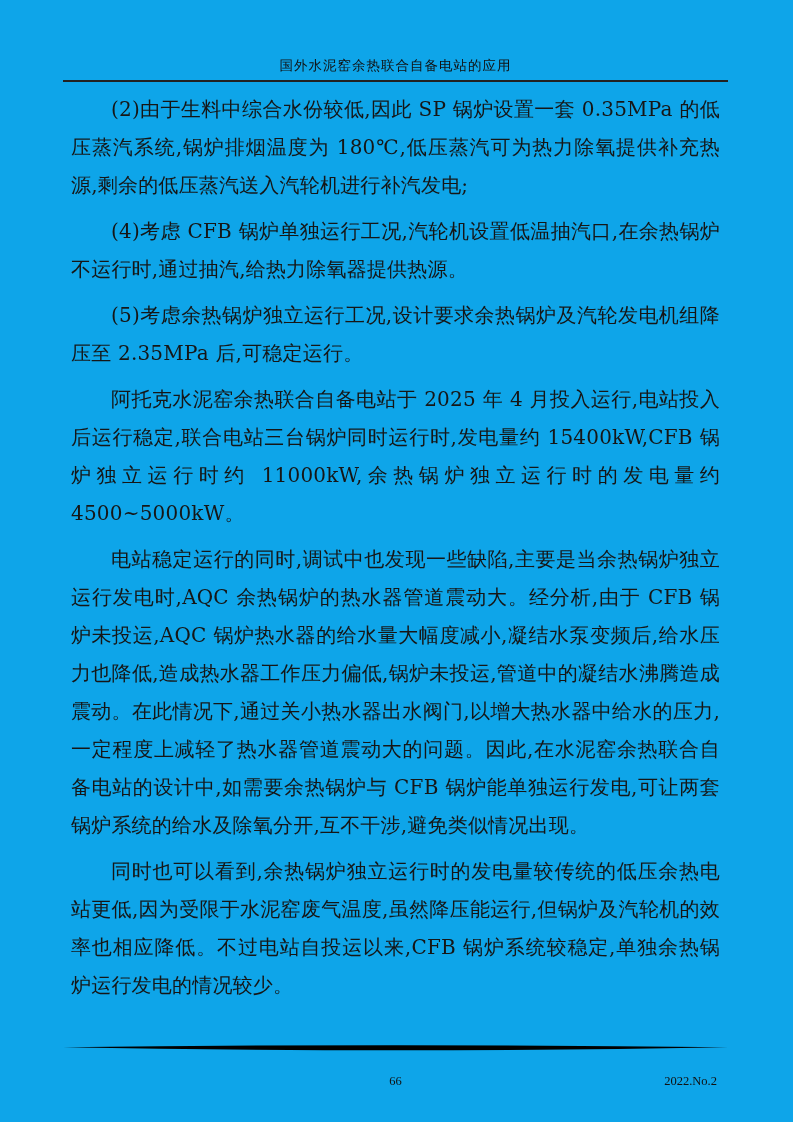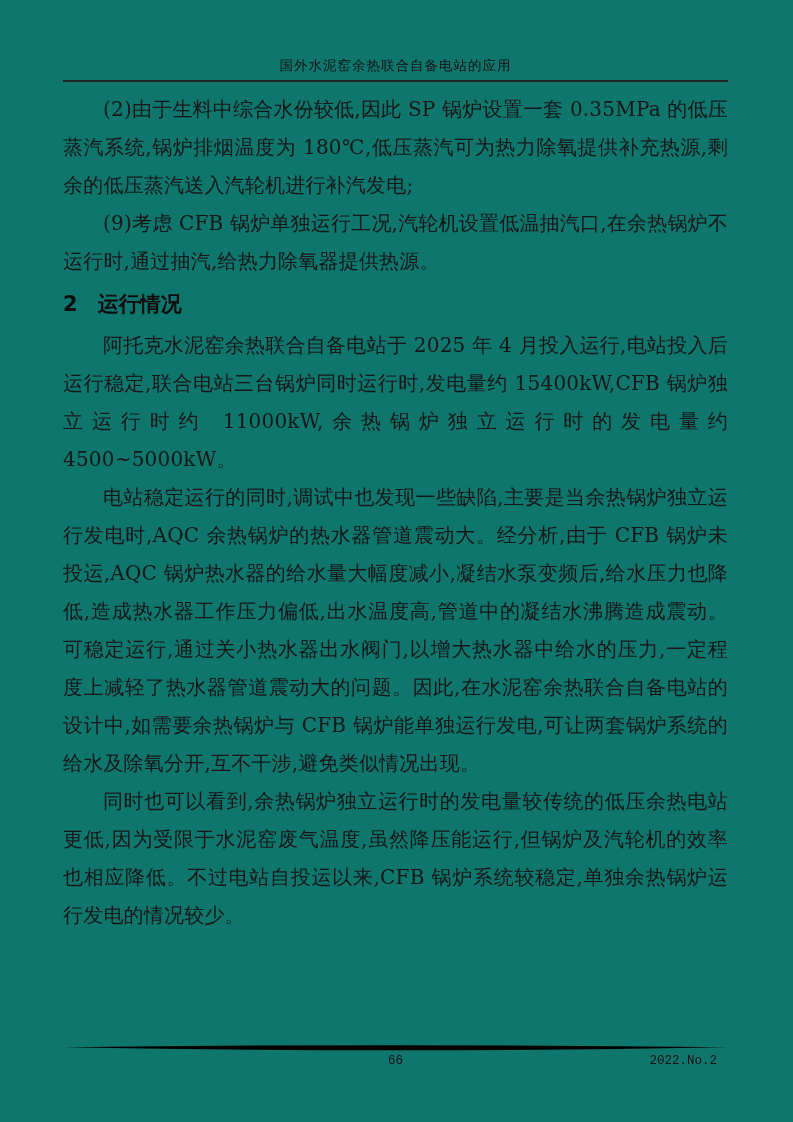--- a/index.html
+++ b/index.html
@@ -4,21 +4,21 @@
 <style>
   html, body {
     margin: 0;
     padding: 0;
     background: #ffffff;
   }
   .page {
     position: relative;
     width: 793px;
     height: 1122px;
-    background: #0f766e;
+    background: #0ea5e9;
     overflow: hidden;
     font-family: "DejaVu Serif", "Liberation Serif", serif;
     color: #161616;
   }
   .content {
     position: absolute;
     left: 63px;
     top: 0;
     width: 665px;
   }
@@ -34,21 +34,21 @@
   .header-rule {
     margin-top: 5px;
     border: 0;
     border-top: 2px solid #222222;
     height: 0;
   }
   .body-text {
     margin-top: 6px;
   }
   .body-text p {
-    margin: 0;
+    margin: 8px;
     font-size: 20px;
     line-height: 38px;
     text-align: justify;
     text-align-last: left;
     text-indent: 2em;
     letter-spacing: 0.2px;
   }
   .section-heading {
     margin: 9px 0 7px 0;
     font-family: "DejaVu Sans", "Liberation Sans", sans-serif;
@@ -69,23 +69,24 @@
   }
   .footer-bar {
     display: block;
     width: 665px;
     height: 9px;
   }
   .footer-row {
     position: relative;
     width: 100%;
     height: 18px;
-    font-family: Liberation Mono, monospace;
+    font-family: Liberation Serif, serif;
     font-size: 12.5px;
     color: #111111;
+    margin-top: 20px;
   }
   .page-number {
     position: absolute;
     left: 0;
     right: 0;
     text-align: center;
     top: 1px;
   }
   .issue-number {
     position: absolute;
@@ -98,28 +99,26 @@
 
 <div class="page">
   <div class="content">
 
     <div class="header-title">国外水泥窑余热联合自备电站的应用</div>
 
     <hr class="header-rule">
 
     <div class="body-text">
       <p>(2)由于生料中综合水份较低,因此 SP 锅炉设置一套 0.35MPa 的低压蒸汽系统,锅炉排烟温度为 180℃,低压蒸汽可为热力除氧提供补充热源,剩余的低压蒸汽送入汽轮机进行补汽发电;</p>
-      <p>(9)考虑 CFB 锅炉单独运行工况,汽轮机设置低温抽汽口,在余热锅炉不运行时,通过抽汽,给热力除氧器提供热源。</p>
+      <p>(4)考虑 CFB 锅炉单独运行工况,汽轮机设置低温抽汽口,在余热锅炉不运行时,通过抽汽,给热力除氧器提供热源。</p>
+      <p>(5)考虑余热锅炉独立运行工况,设计要求余热锅炉及汽轮发电机组降压至 2.35MPa 后,可稳定运行。</p>
 
-      <h2 class="section-heading">
-        <span class="sec-num">2</span><span>运行情况</span>
-      </h2>
 
       <p>阿托克水泥窑余热联合自备电站于 2025 年 4 月投入运行,电站投入后运行稳定,联合电站三台锅炉同时运行时,发电量约 15400kW,CFB 锅炉独立运行时约 11000kW,余热锅炉独立运行时的发电量约 4500~5000kW。</p>
-      <p>电站稳定运行的同时,调试中也发现一些缺陷,主要是当余热锅炉独立运行发电时,AQC 余热锅炉的热水器管道震动大。经分析,由于 CFB 锅炉未投运,AQC 锅炉热水器的给水量大幅度减小,凝结水泵变频后,给水压力也降低,造成热水器工作压力偏低,出水温度高,管道中的凝结水沸腾造成震动。可稳定运行,通过关小热水器出水阀门,以增大热水器中给水的压力,一定程度上减轻了热水器管道震动大的问题。因此,在水泥窑余热联合自备电站的设计中,如需要余热锅炉与 CFB 锅炉能单独运行发电,可让两套锅炉系统的给水及除氧分开,互不干涉,避免类似情况出现。</p>
+      <p>电站稳定运行的同时,调试中也发现一些缺陷,主要是当余热锅炉独立运行发电时,AQC 余热锅炉的热水器管道震动大。经分析,由于 CFB 锅炉未投运,AQC 锅炉热水器的给水量大幅度减小,凝结水泵变频后,给水压力也降低,造成热水器工作压力偏低,锅炉未投运,管道中的凝结水沸腾造成震动。在此情况下,通过关小热水器出水阀门,以增大热水器中给水的压力,一定程度上减轻了热水器管道震动大的问题。因此,在水泥窑余热联合自备电站的设计中,如需要余热锅炉与 CFB 锅炉能单独运行发电,可让两套锅炉系统的给水及除氧分开,互不干涉,避免类似情况出现。</p>
       <p>同时也可以看到,余热锅炉独立运行时的发电量较传统的低压余热电站更低,因为受限于水泥窑废气温度,虽然降压能运行,但锅炉及汽轮机的效率也相应降低。不过电站自投运以来,CFB 锅炉系统较稳定,单独余热锅炉运行发电的情况较少。</p>
     </div>
   </div>
 
   <div class="footer">
     <svg class="footer-bar" viewBox="0 0 665 9" preserveAspectRatio="none" xmlns="http://www.w3.org/2000/svg">
       <path d="M 0,3.2 Q 332,-0.8 665,3.2 Q 332,9.5 0,3.2 Z" fill="#000000"></path>
     </svg>
     <div class="footer-row">
       <span class="page-number">66</span>

